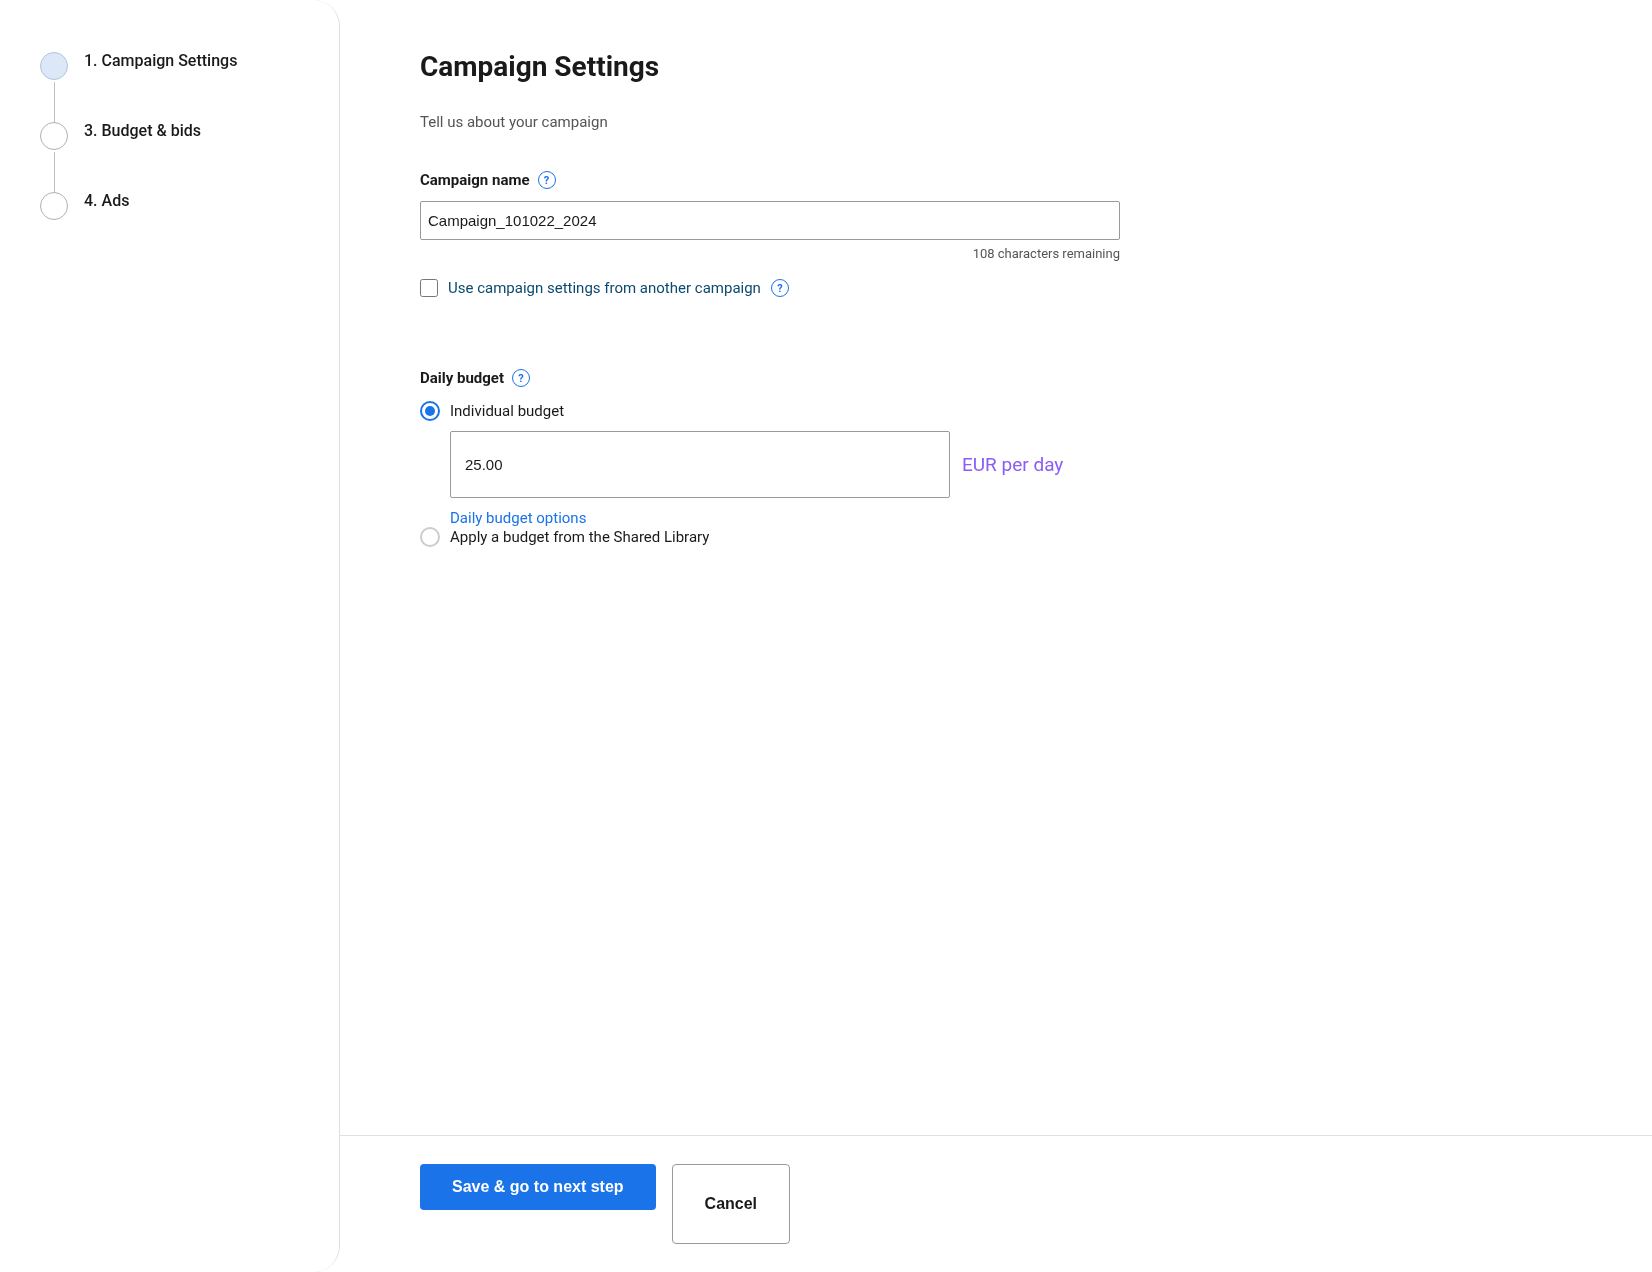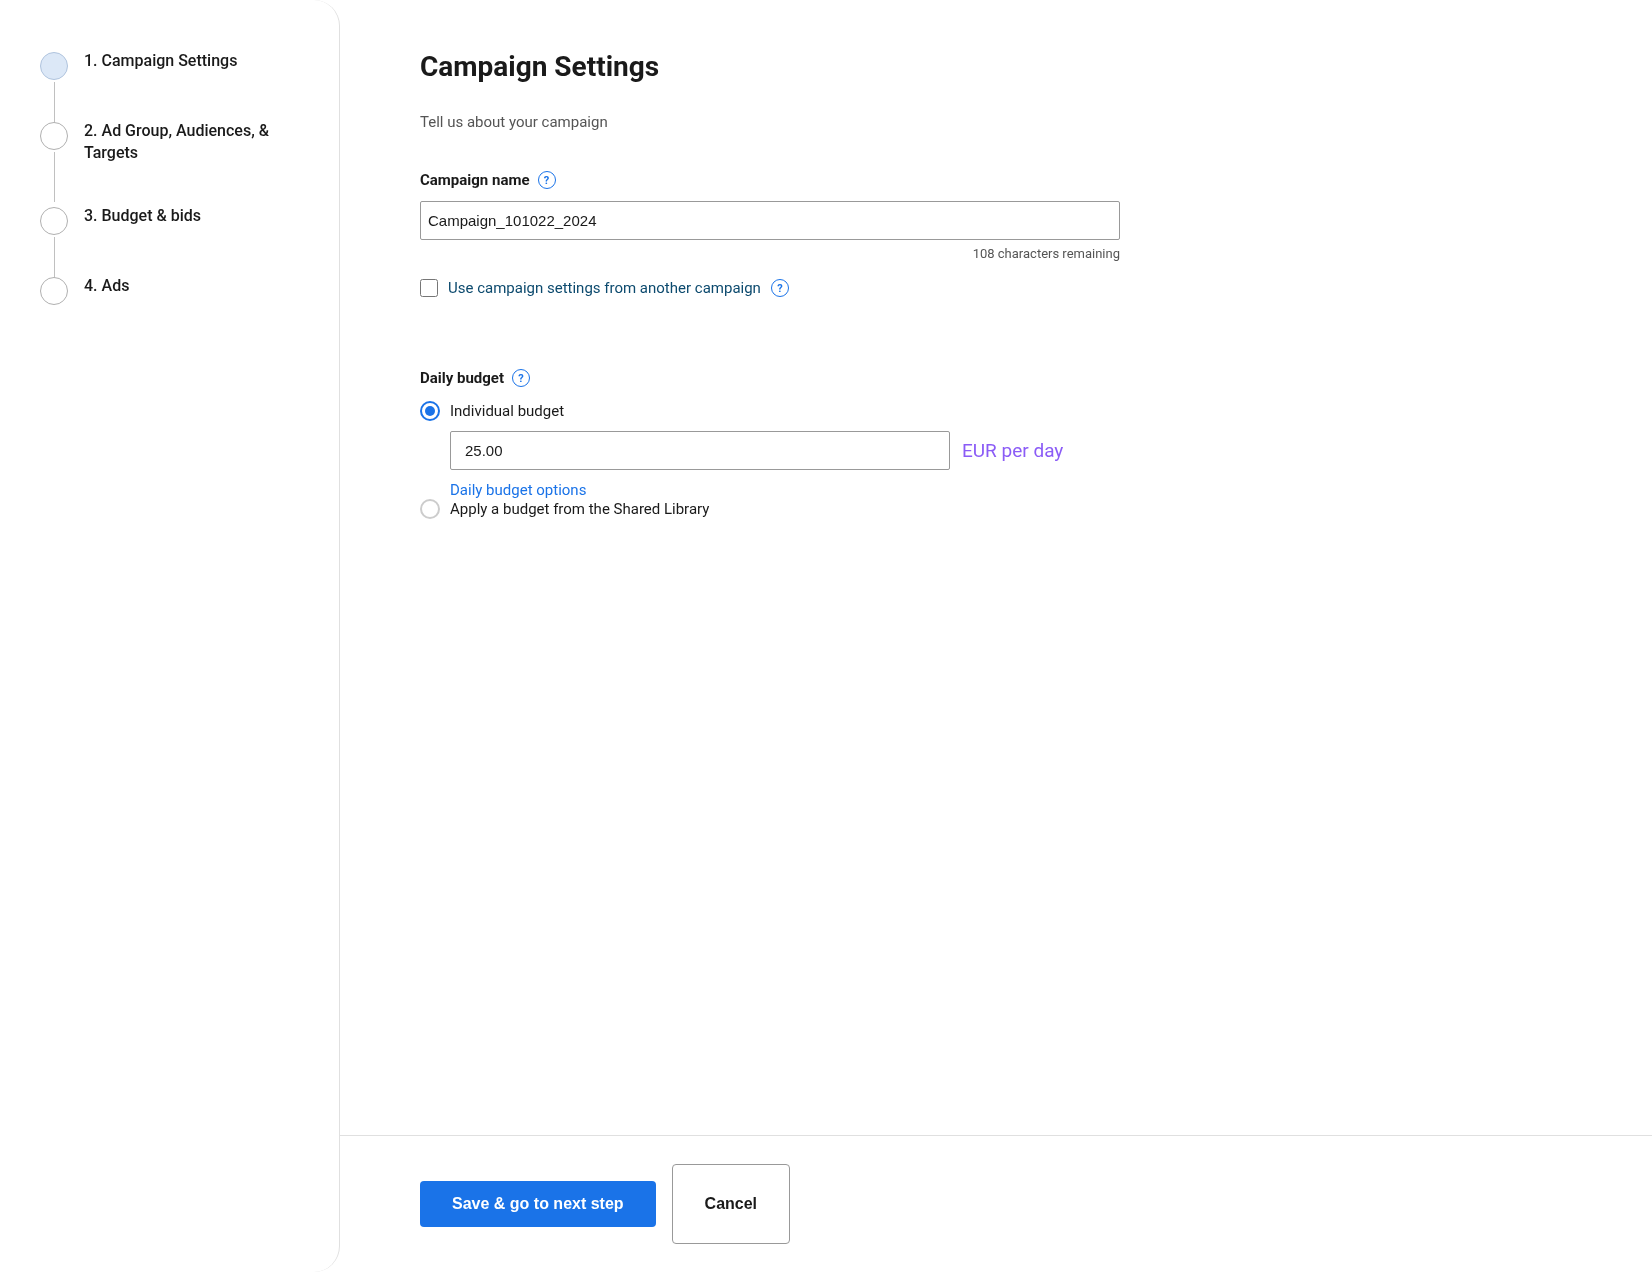--- a/index.html
+++ b/index.html
@@ -221,21 +221,21 @@
     .budget-input-row {
       display: flex;
       align-items: center;
       gap: 12px;
       margin-top: 10px;
       margin-left: 30px;
     }
 
     .budget-input {
       width: 500px;
-      padding: 10px 14px;
+      padding: 24px 14px;
       font-size: 15px;
       border: 1px solid #999999;
       border-radius: 2px;
       outline: none;
       color: #1a1a1a;
       background: #ffffff;
     }
 
     .budget-currency {
       font-size: 19px;
@@ -252,21 +252,21 @@
       font-size: 15px;
       text-decoration: none;
       cursor: pointer;
     }
 
     
     .footer {
       border-top: 1px solid #e0e0e0;
       padding: 28px 80px;
       display: flex;
-      align-items: center;
+      align-items: flex-start;
       gap: 16px;
       background: #ffffff;
     }
 
     .btn-primary {
       background: #1a73e8;
       color: #ffffff;
       border: none;
       padding: 14px 32px;
       font-size: 16px;
@@ -289,24 +289,20 @@
   </style>
 </head>
 <body>
 
 <div class="main-layout">
 
   <aside class="sidebar">
     <div class="step-item">
       <div class="step-circle"></div>
       <span class="step-label">1. Campaign Settings</span>
-    </div>
-    <div class="step-item">
-      <div class="step-circle inactive"></div>
-      <span class="step-label">2. Ad Group, Audiences, &amp; Targets</span>
     </div>
     <div class="step-item">
       <div class="step-circle inactive"></div>
       <span class="step-label">3. Budget &amp; bids</span>
     </div>
     <div class="step-item">
       <div class="step-circle inactive"></div>
       <span class="step-label">4. Ads</span>
     </div>
   </aside>

